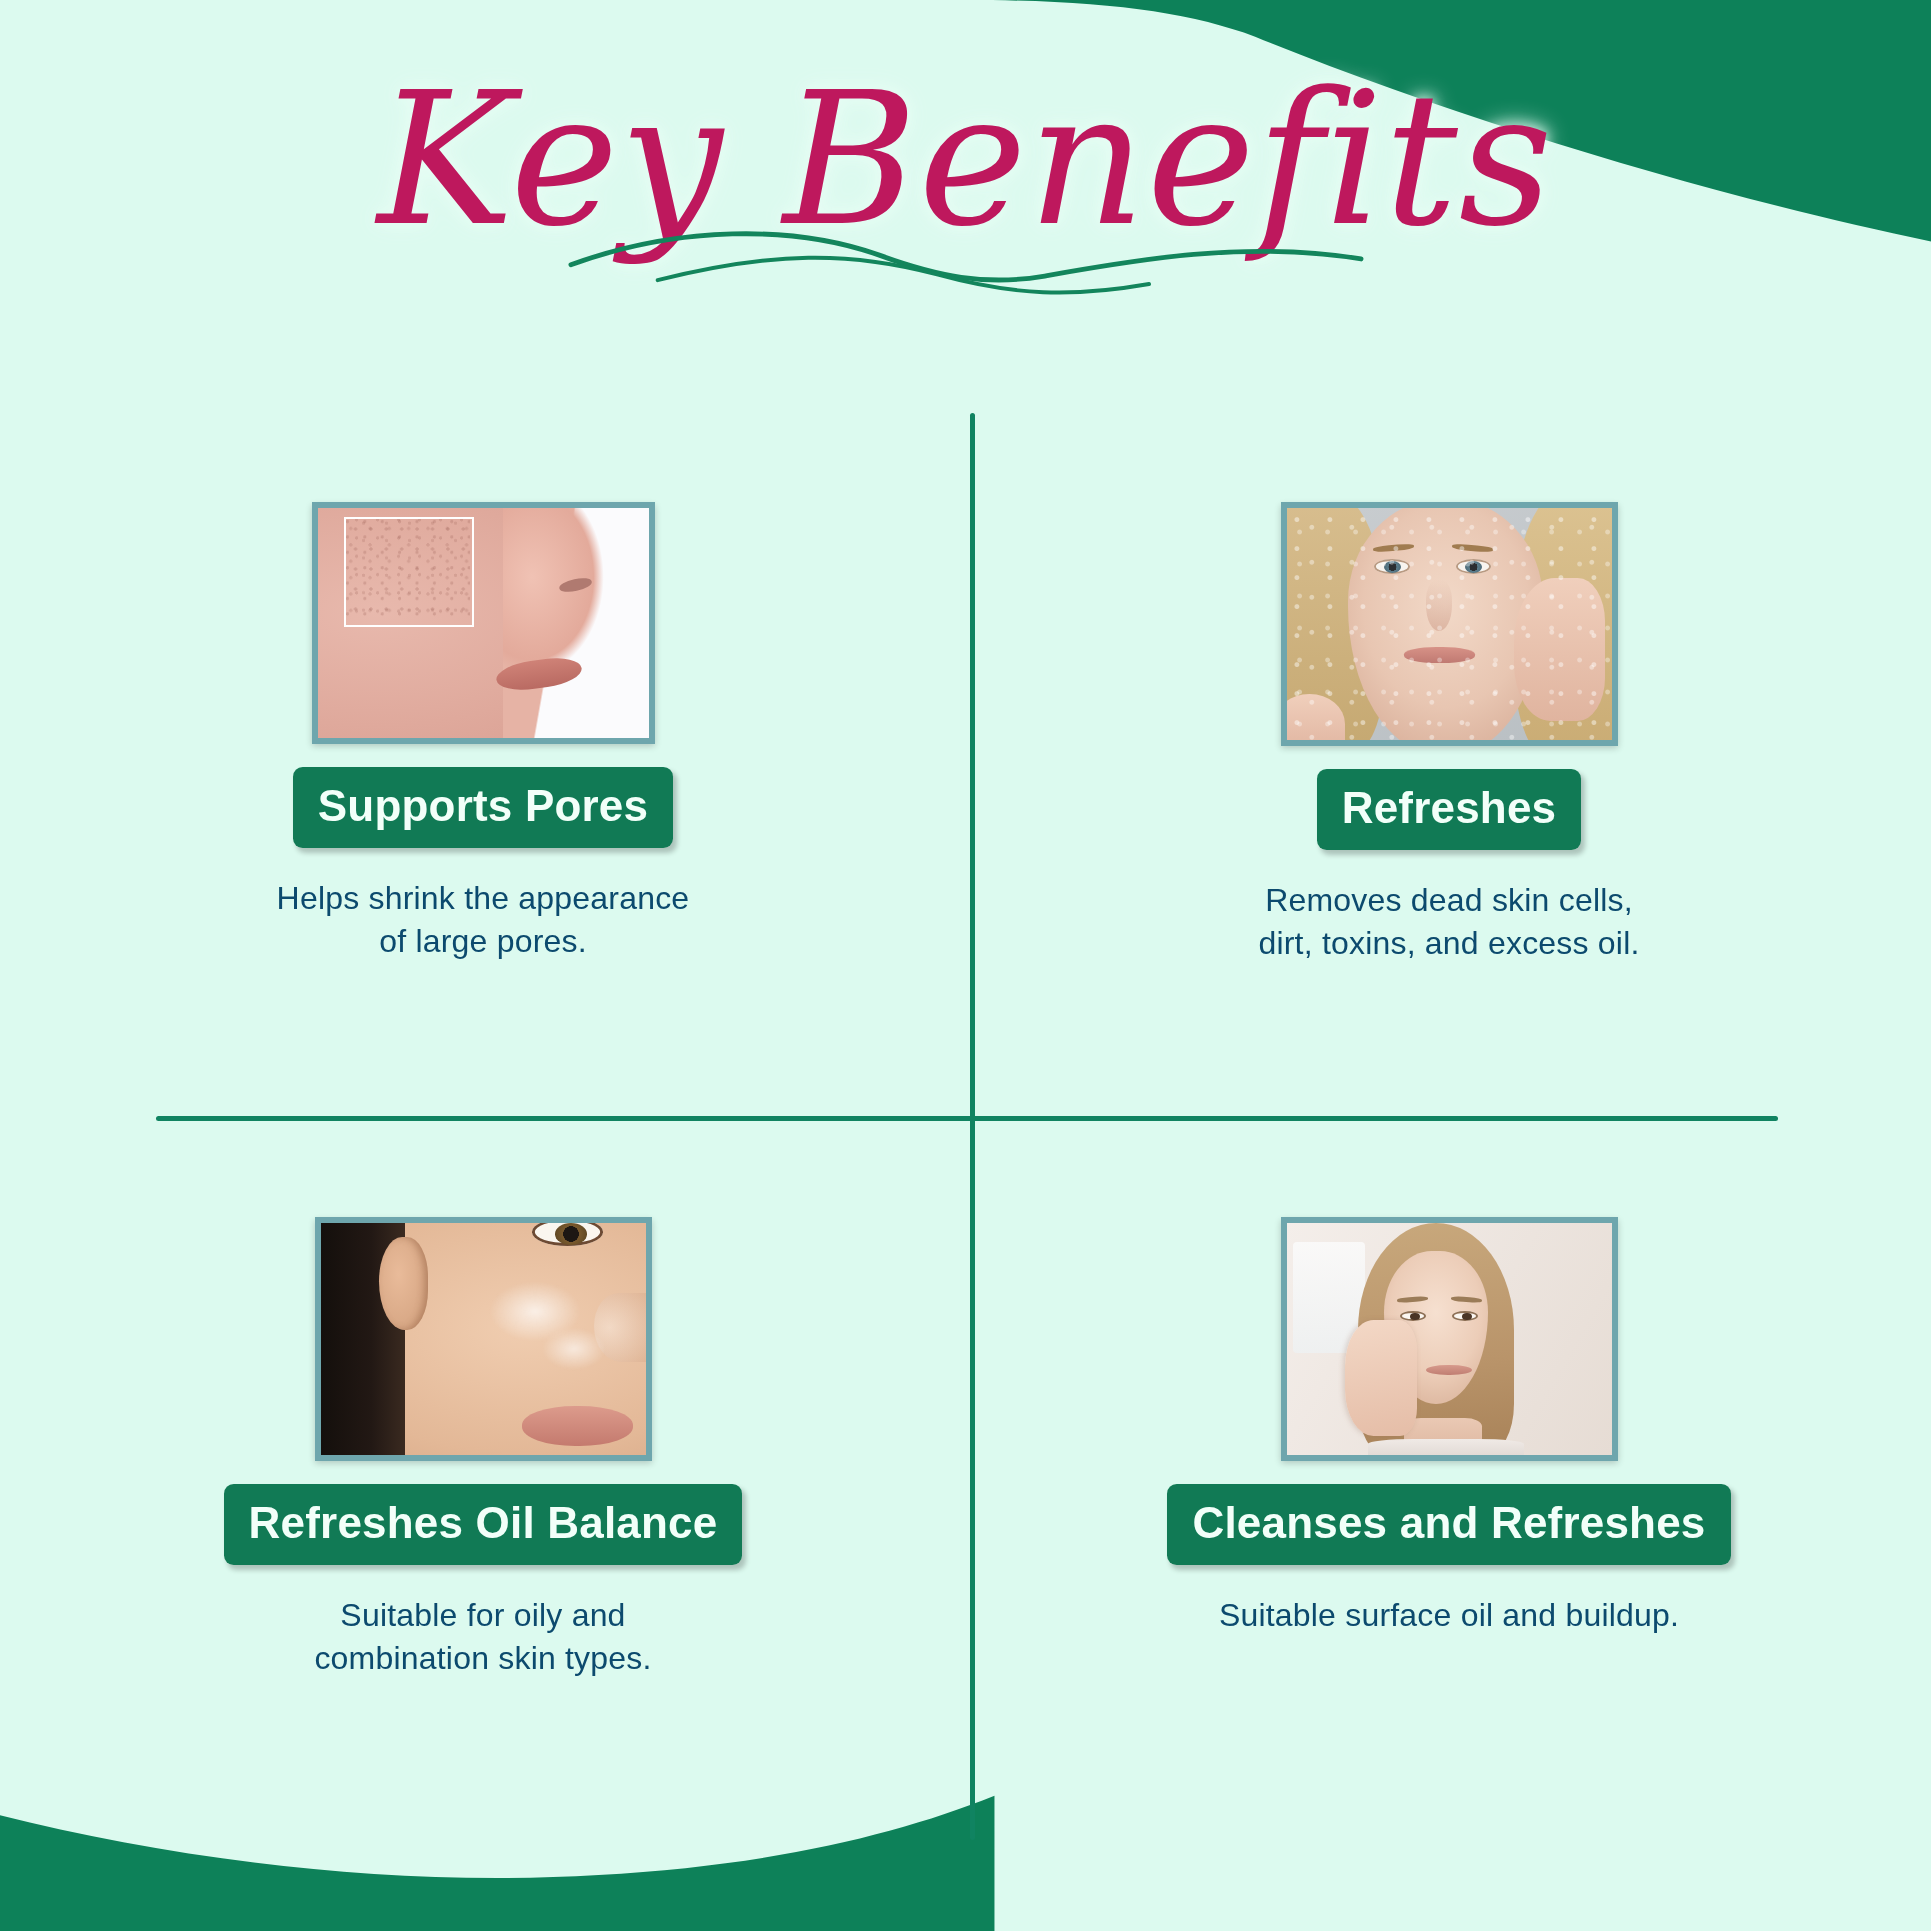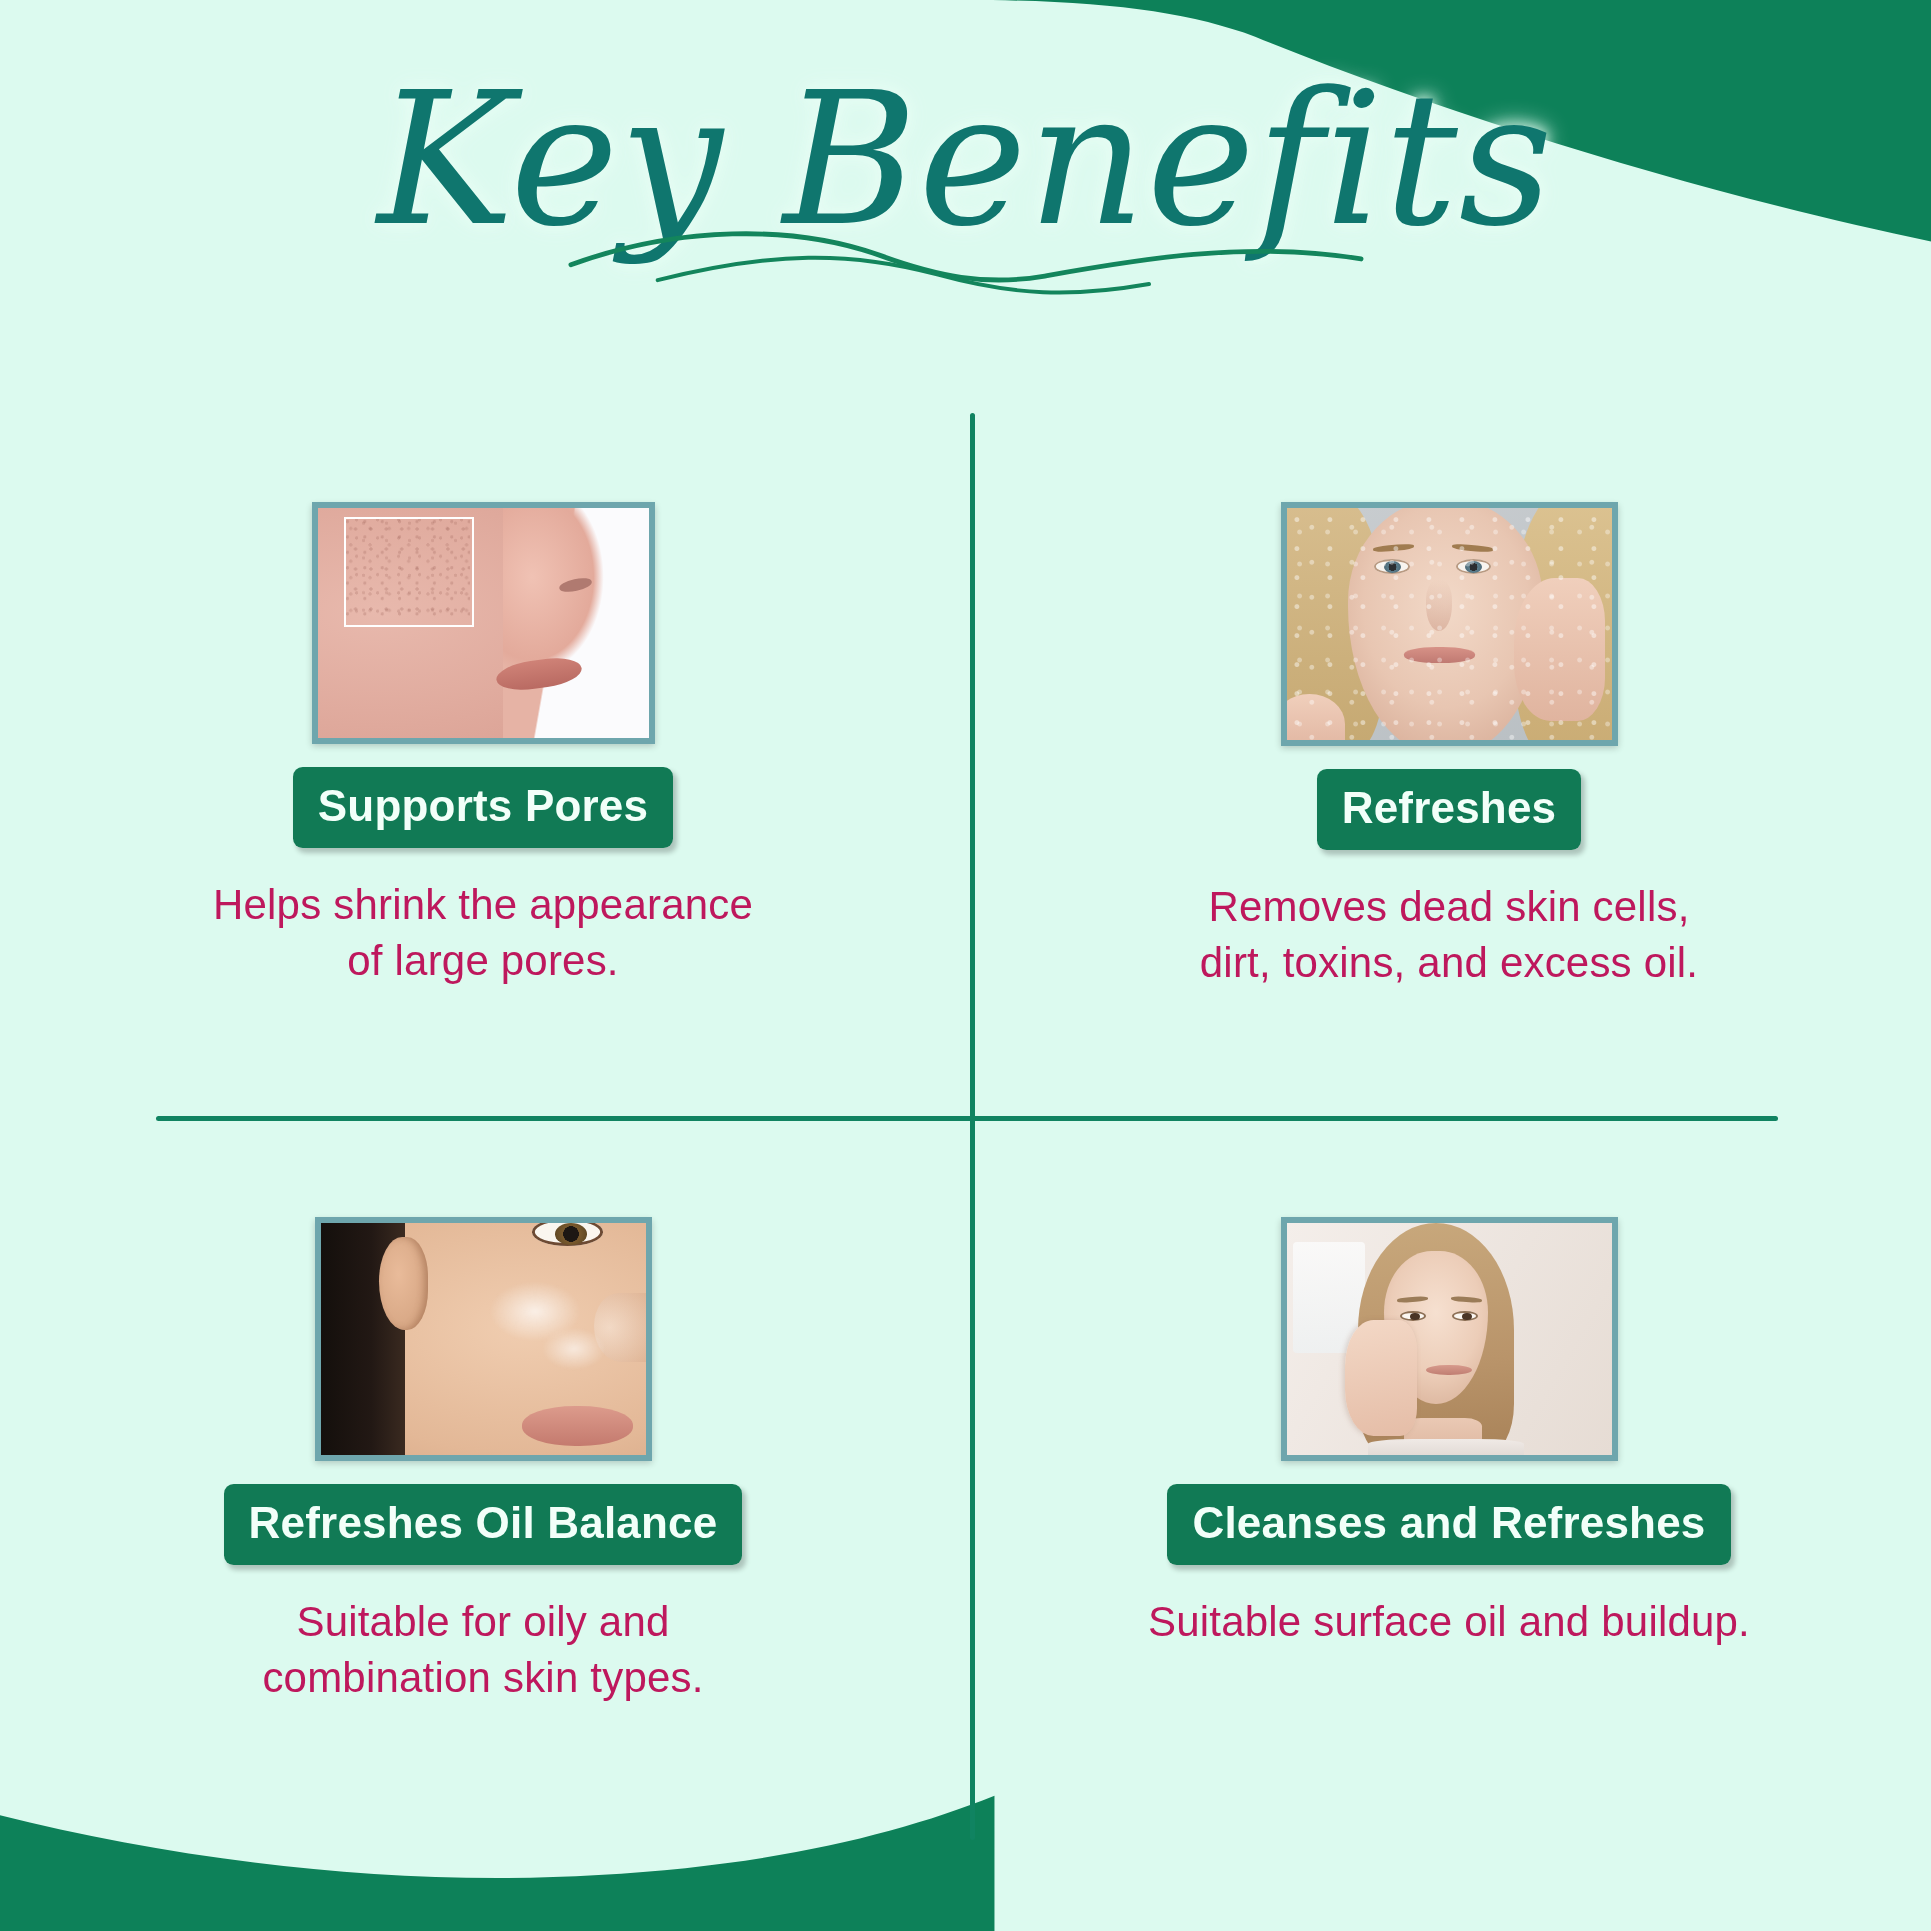--- a/index.html
+++ b/index.html
@@ -17,21 +17,21 @@
   
   .title-block{
     position:absolute;left:0;top:68px;width:1931px;text-align:center;
   }
   .title-text{
     font-family:"DejaVu Serif", serif;
     font-style:italic;
     font-weight:400;
     font-size:183px;
     line-height:1.0;
-    color:#0f766e;
+    color:#be185d;
     letter-spacing:1px;
     display:block;
     text-shadow:0 0 13.5px #e7fdf4, 0 0 25px #e7fdf4;
   }
   .title-flourish{
     position:absolute;left:50%;top:205px;transform:translateX(-50%);
   }
 
   
   .divider-h{
@@ -74,22 +74,22 @@
     padding:17.4px 25px 19.3px 25px;
     border-radius:9.7px;
     margin-top:23px;
     box-shadow:3.9px 4.8px 5.8px rgba(0,0,0,0.22);
     white-space:nowrap;
     letter-spacing:0.2px;
   }
 
   .desc{
     margin:29px auto 0 auto;
-    color:#be185d;
-    font-size:42px;
+    color:#0c4a6e;
+    font-size:32px;
     font-weight:400;
     line-height:1.35;
     max-width:753px;
     letter-spacing:0.2px;
   }
   .desc span{display:block;}
 
   
   .ph{position:absolute;inset:0;}
 

